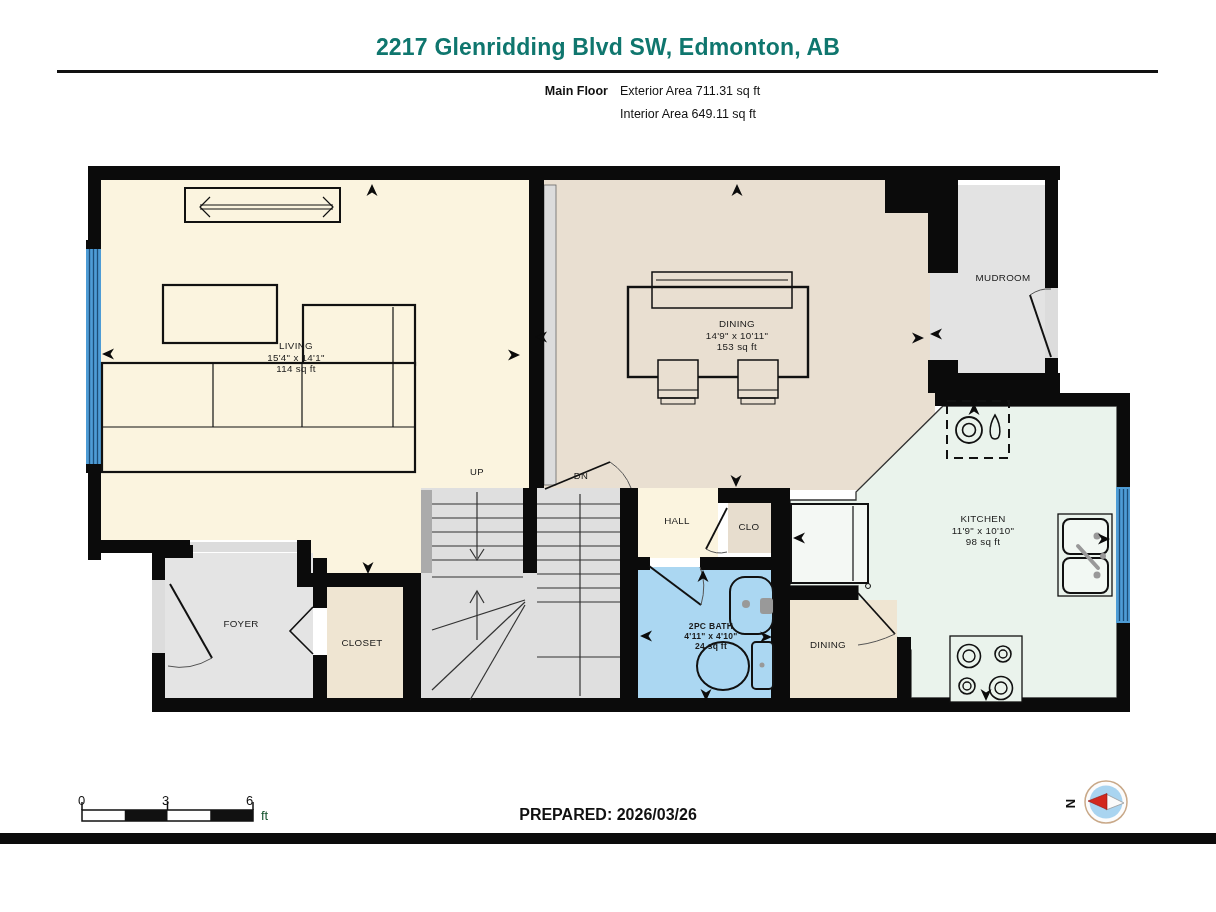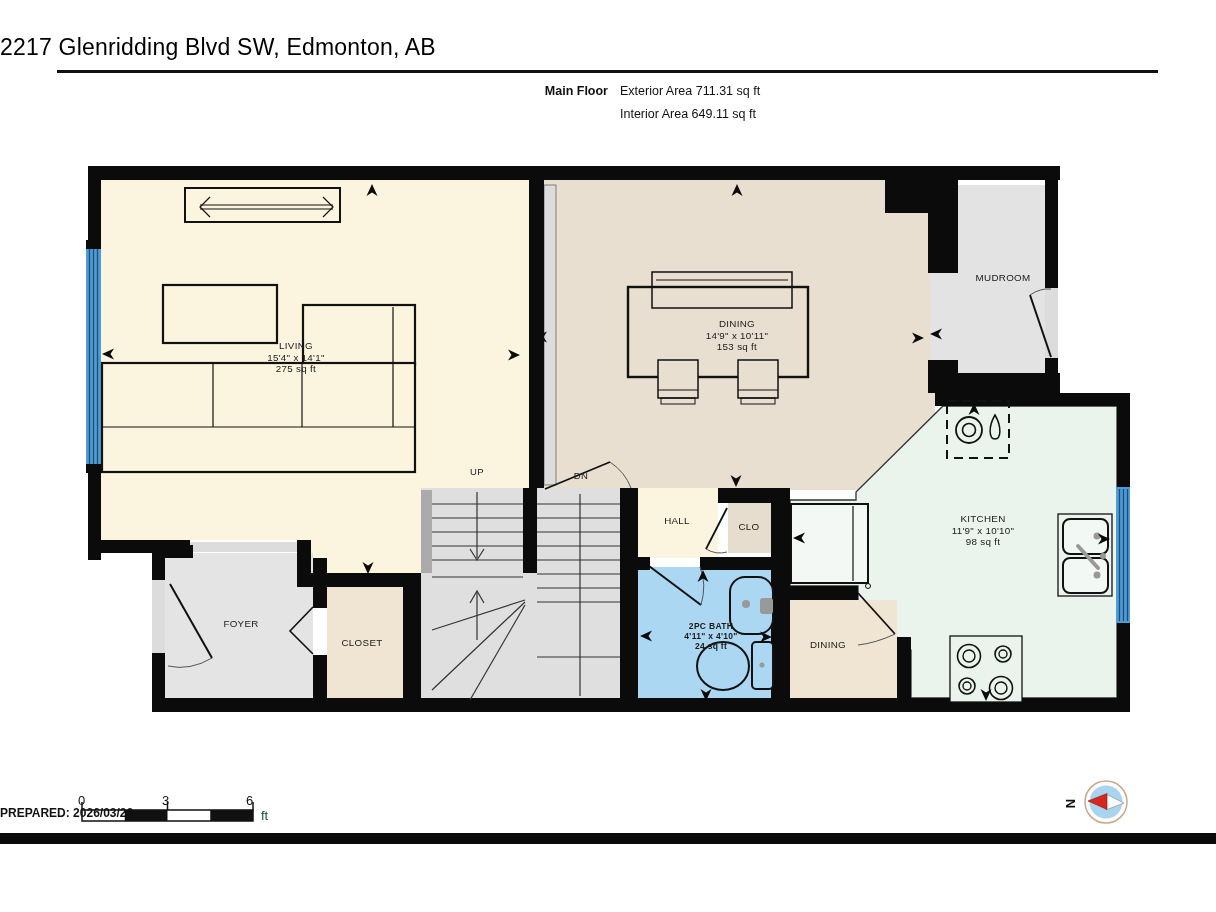--- a/index.html
+++ b/index.html
@@ -1,33 +1,33 @@
 <!DOCTYPE html>
 <html><head>
 <meta charset="utf-8">
 <style>
   html,body{margin:0;padding:0;background:#fff;}
   body{font-family:"Liberation Sans", sans-serif;}
   #page{position:relative;width:1216px;height:912px;background:#fff;overflow:hidden;}
   .abs{position:absolute;}
-  #title{top:34px;left:0;width:1216px;font-size:23px;font-weight:normal;color:#000000;letter-spacing:.2px;}
+  #title{top:34px;left:0;width:1216px;text-align:center;font-size:23px;font-weight:bold;color:#0f766e;letter-spacing:.2px;}
   #rule{top:70px;left:57px;width:1101px;height:3px;background:#111;}
   .subhead{font-size:12.5px;color:#111;}
   #floor-label{top:84px;left:490px;width:118px;text-align:right;font-weight:bold;}
   #ext-area{top:84px;left:620px;}
   #int-area{top:107px;left:620px;}
   .room-label{transform:translateX(-50%);text-align:center;font-size:9.8px;line-height:11.5px;color:#1a1a1a;letter-spacing:.3px;white-space:nowrap;}
   .room-label.small{font-size:8.5px;line-height:10px;font-weight:bold;}
   .stair-label{transform:translateX(-50%);font-size:9.5px;color:#1a1a1a;letter-spacing:.5px;}
   #svg-plan{left:0;top:0;}
   #scale-num-0{top:793px;left:78px;font-size:13px;color:#111;}
   #scale-num-3{top:793px;left:162px;font-size:13px;color:#111;}
   #scale-num-6{top:793px;left:246px;font-size:13px;color:#111;}
   #scale-ft{top:808px;left:261px;font-size:13px;color:#14532d;}
-  #prepared{top:806px;left:0;width:1216px;text-align:left;font-size:12px;font-weight:600;color:#111;}
+  #prepared{top:806px;left:0;width:1216px;text-align:center;font-size:16px;font-weight:600;color:#111;}
   #compass-n{top:796px;left:1066px;font-size:13px;font-weight:bold;color:#111;transform:rotate(-90deg);}
   #bottom-bar{top:833px;left:0;width:1216px;height:11px;background:#0b0b0b;}
   #disclaimer{top:849px;left:55px;width:1120px;font-size:10.6px;color:#1a1a1a;}
 </style>
 </head>
 <body>
 
 <div id="page">
 
   <div class="abs" id="title">2217 Glenridding Blvd SW, Edmonton, AB</div>
@@ -267,21 +267,21 @@
       <circle cx="1106" cy="802" r="21" fill="#FCFCFC" stroke="#C9A989" stroke-width="1.5"></circle>
       <circle cx="1106" cy="802" r="16.5" fill="#A9D4F0"></circle>
       <path d="M1124,803 L1106,794 L1106,810 Z" fill="#FAFAFA" stroke="#999" stroke-width="0.8"></path>
       <path d="M1088,801 L1107,793.5 L1107,809.5 Z" fill="#D2281E" stroke="#8E1510" stroke-width="0.6"></path>
     </g>
   </svg>
 
   <div class="abs room-label" style="left:296px;top:340px">
     <div>LIVING</div>
     <div>15'4" x 14'1"</div>
-    <div>275 sq ft</div>
+    <div>114 sq ft</div>
   </div>
   <div class="abs room-label" style="left:737px;top:318px">
     <div>DINING</div>
     <div>14'9" x 10'11"</div>
     <div>153 sq ft</div>
   </div>
   <div class="abs room-label" style="left:983px;top:513px">
     <div>KITCHEN</div>
     <div>11'9" x 10'10"</div>
     <div>98 sq ft</div>

